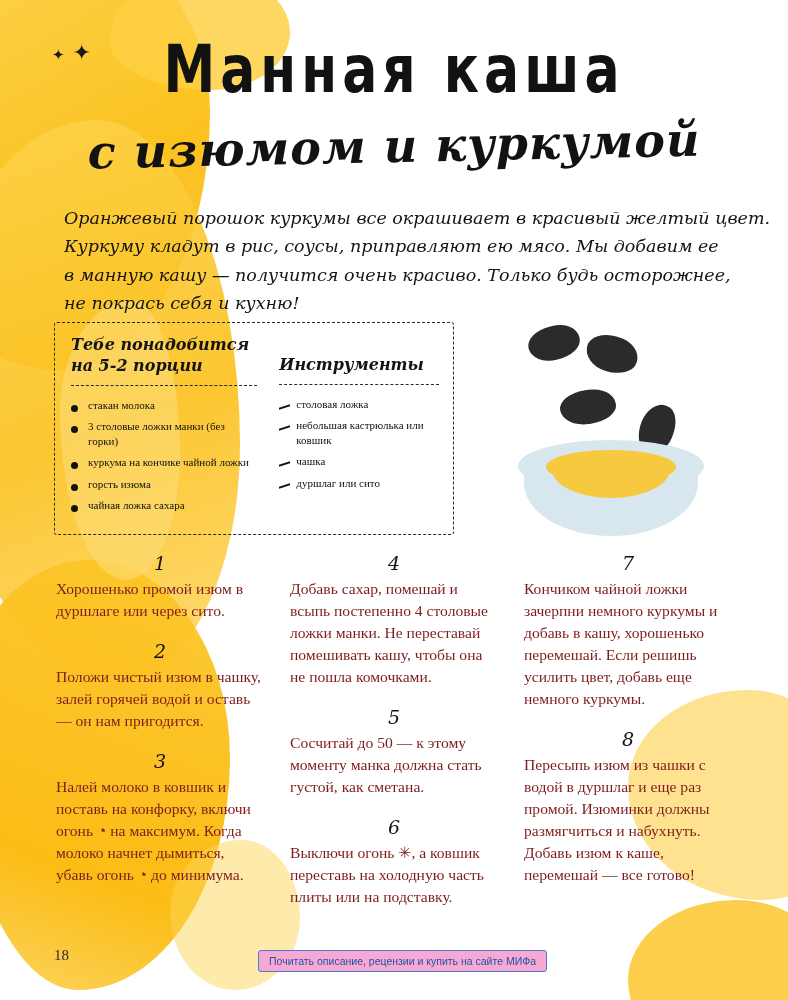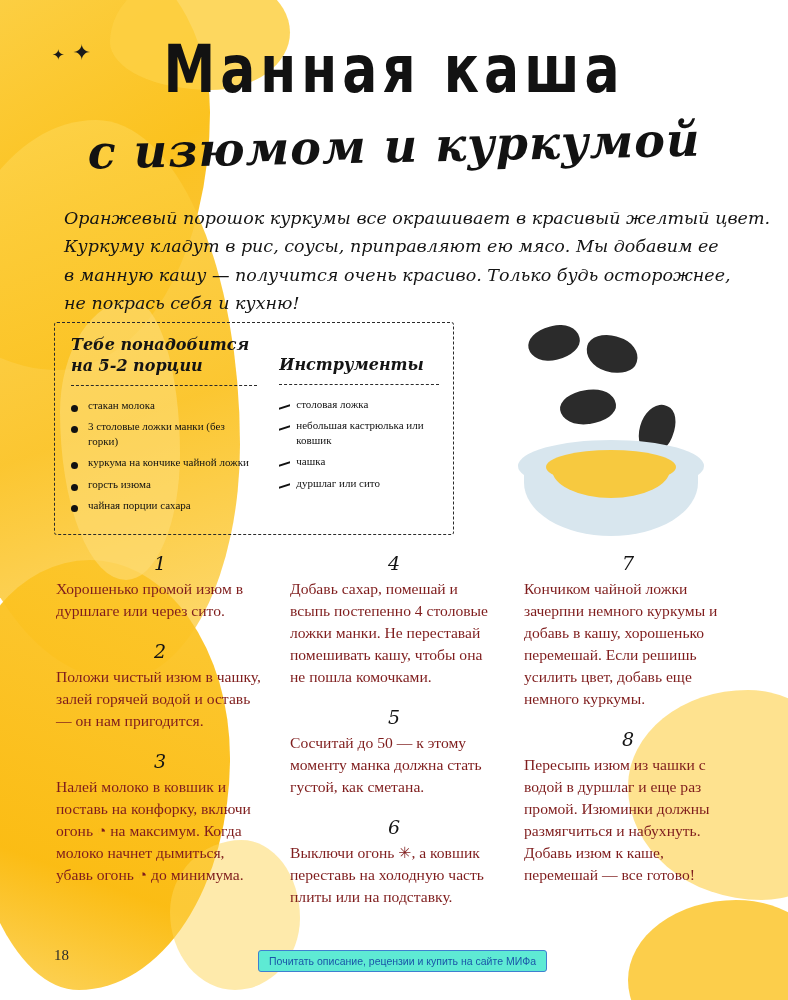--- a/index.html
+++ b/index.html
@@ -296,21 +296,21 @@
     left: 54px;
     bottom: 36px;
     font-family: "Liberation Serif", serif;
     font-size: 15px;
     color: #2b2b2b;
   }
   .promo {
     position: absolute;
     left: 258px;
     bottom: 28px;
-    background: #5eead4;
+    background: #f9a8d4;
     border: 1px solid #3f7fd0;
     border-radius: 3px;
     color: #1a56a8;
     font-family: "Liberation Sans", sans-serif;
     font-size: 10.5px;
     padding: 4px 10px;
     white-space: nowrap;
   }
 </style>
 </head>
@@ -351,21 +351,21 @@
       <div class="col-left">
         <div class="box-head">
           <div>Тебе понадобится</div>
           <div>на 5-2 порции</div>
         </div>
         <ul class="ing">
           <li>стакан молока</li>
           <li>3 столовые ложки манки (без горки)</li>
           <li>куркума на кончике чайной ложки</li>
           <li>горсть изюма</li>
-          <li>чайная порции сахара</li>
+          <li>чайная ложка сахара</li>
         </ul>
       </div>
       <div class="col-right">
         <div class="box-head one-line">Инструменты</div>
         <ul class="tools">
           <li>столовая ложка</li>
           <li>небольшая кастрюлька или ковшик</li>
           <li>чашка</li>
           <li>дуршлаг или сито</li>
         </ul>

